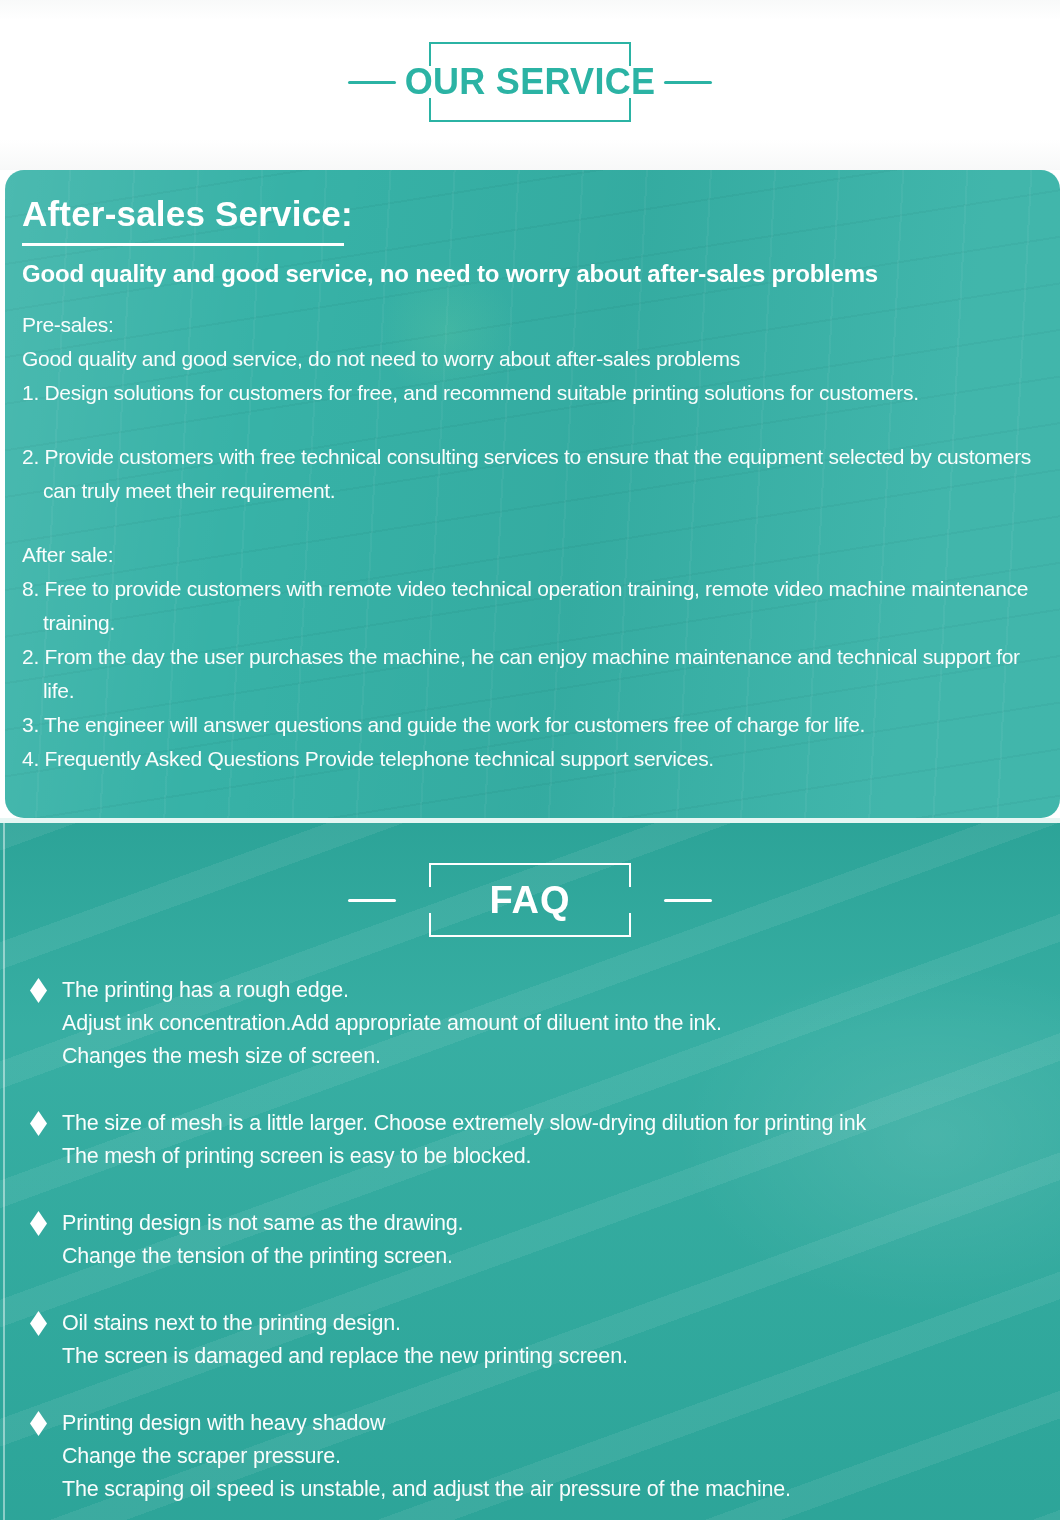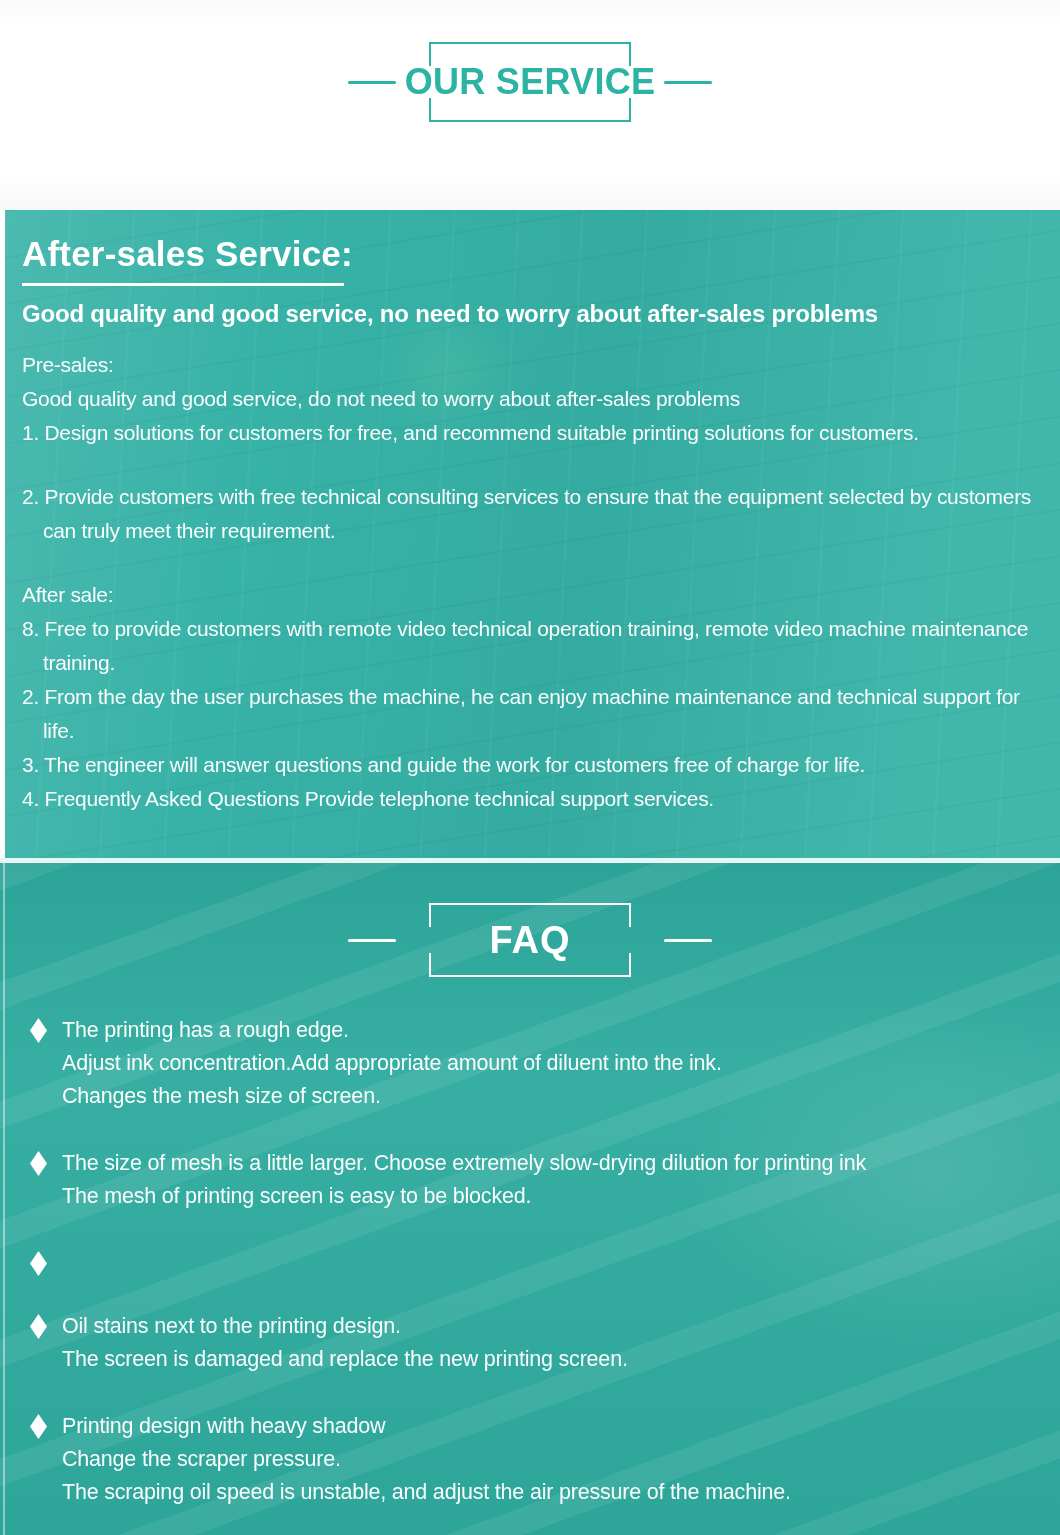--- a/index.html
+++ b/index.html
@@ -7,21 +7,21 @@
   body {
     width: 1060px; height: 1535px;
     background: #ffffff;
     font-family: "Liberation Sans", sans-serif;
     overflow: hidden;
     position: relative;
   }
 
   
   .top-header {
-    height: 210px;
+    height: 170px;
     background: linear-gradient(180deg, rgba(190,200,198,0.10), rgba(255,255,255,0) 12%, rgba(255,255,255,0) 82%, rgba(190,200,198,0.12));
     display: flex;
     justify-content: center;
     align-items: flex-start;
     padding-top: 42px;
   }
 
   .title-row { display: flex; align-items: center; gap: 33px; }
   .dash { width: 48px; height: 3px; border-radius: 2px; }
   .title-row.teal .dash { background: #2bb3a4; }
@@ -50,20 +50,21 @@
     height: 648px;
     padding: 24px 20px 0 17px;
     color: #ffffff;
     overflow: hidden;
     background:
       radial-gradient(circle at 42% 25%, rgba(150,235,160,0.12), rgba(150,235,160,0) 70px),
       linear-gradient(100deg, rgba(255,255,255,0.10), rgba(255,255,255,0) 25%, rgba(0,45,42,0.05) 55%, rgba(255,255,255,0.05) 85%),
       repeating-linear-gradient(93deg, rgba(255,255,255,0.045) 0 2px, rgba(255,255,255,0) 2px 64px),
       repeating-linear-gradient(171deg, rgba(0,70,64,0.05) 0 2px, rgba(0,70,64,0) 2px 46px),
       #37b2a7;
+    border-radius: 19px;
   }
   .as-heading { margin: 0; font-size: 35px; font-weight: bold; letter-spacing: 0.2px; line-height: 1.15; }
   .as-underline { width: 322px; height: 3px; background: #ffffff; margin-top: 9px; }
   .as-tagline { margin: 14px 0 4px 0; font-size: 24px; font-weight: bold; letter-spacing: -0.2px; }
   .as-body { margin-top: 20px; font-size: 21px; line-height: 34px; letter-spacing: -0.3px; color: rgba(255,255,255,0.97); }
   .as-body p { margin: 0; }
   .hang { padding-left: 21px; text-indent: -21px; }
   .blank { height: 30px; }
 
   
@@ -160,20 +161,24 @@
     <div class="faq-item">
       <span class="diamond"></span>
       <div class="faq-text">
         <p>The size of mesh is a little larger.  Choose extremely slow-drying dilution for printing ink</p>
         <p>The mesh of printing screen is easy to be blocked.</p>
       </div>
     </div>
 
     <div class="faq-item">
       <span class="diamond"></span>
+      <div class="faq-text">
+        <p>Printing design is not same as the drawing.</p>
+        <p>Change the tension of the printing screen.</p>
+      </div>
     </div>
 
     <div class="faq-item">
       <span class="diamond"></span>
       <div class="faq-text">
         <p>Oil stains next to the printing design.</p>
         <p>The screen is damaged and replace the new printing screen.</p>
       </div>
     </div>
 

